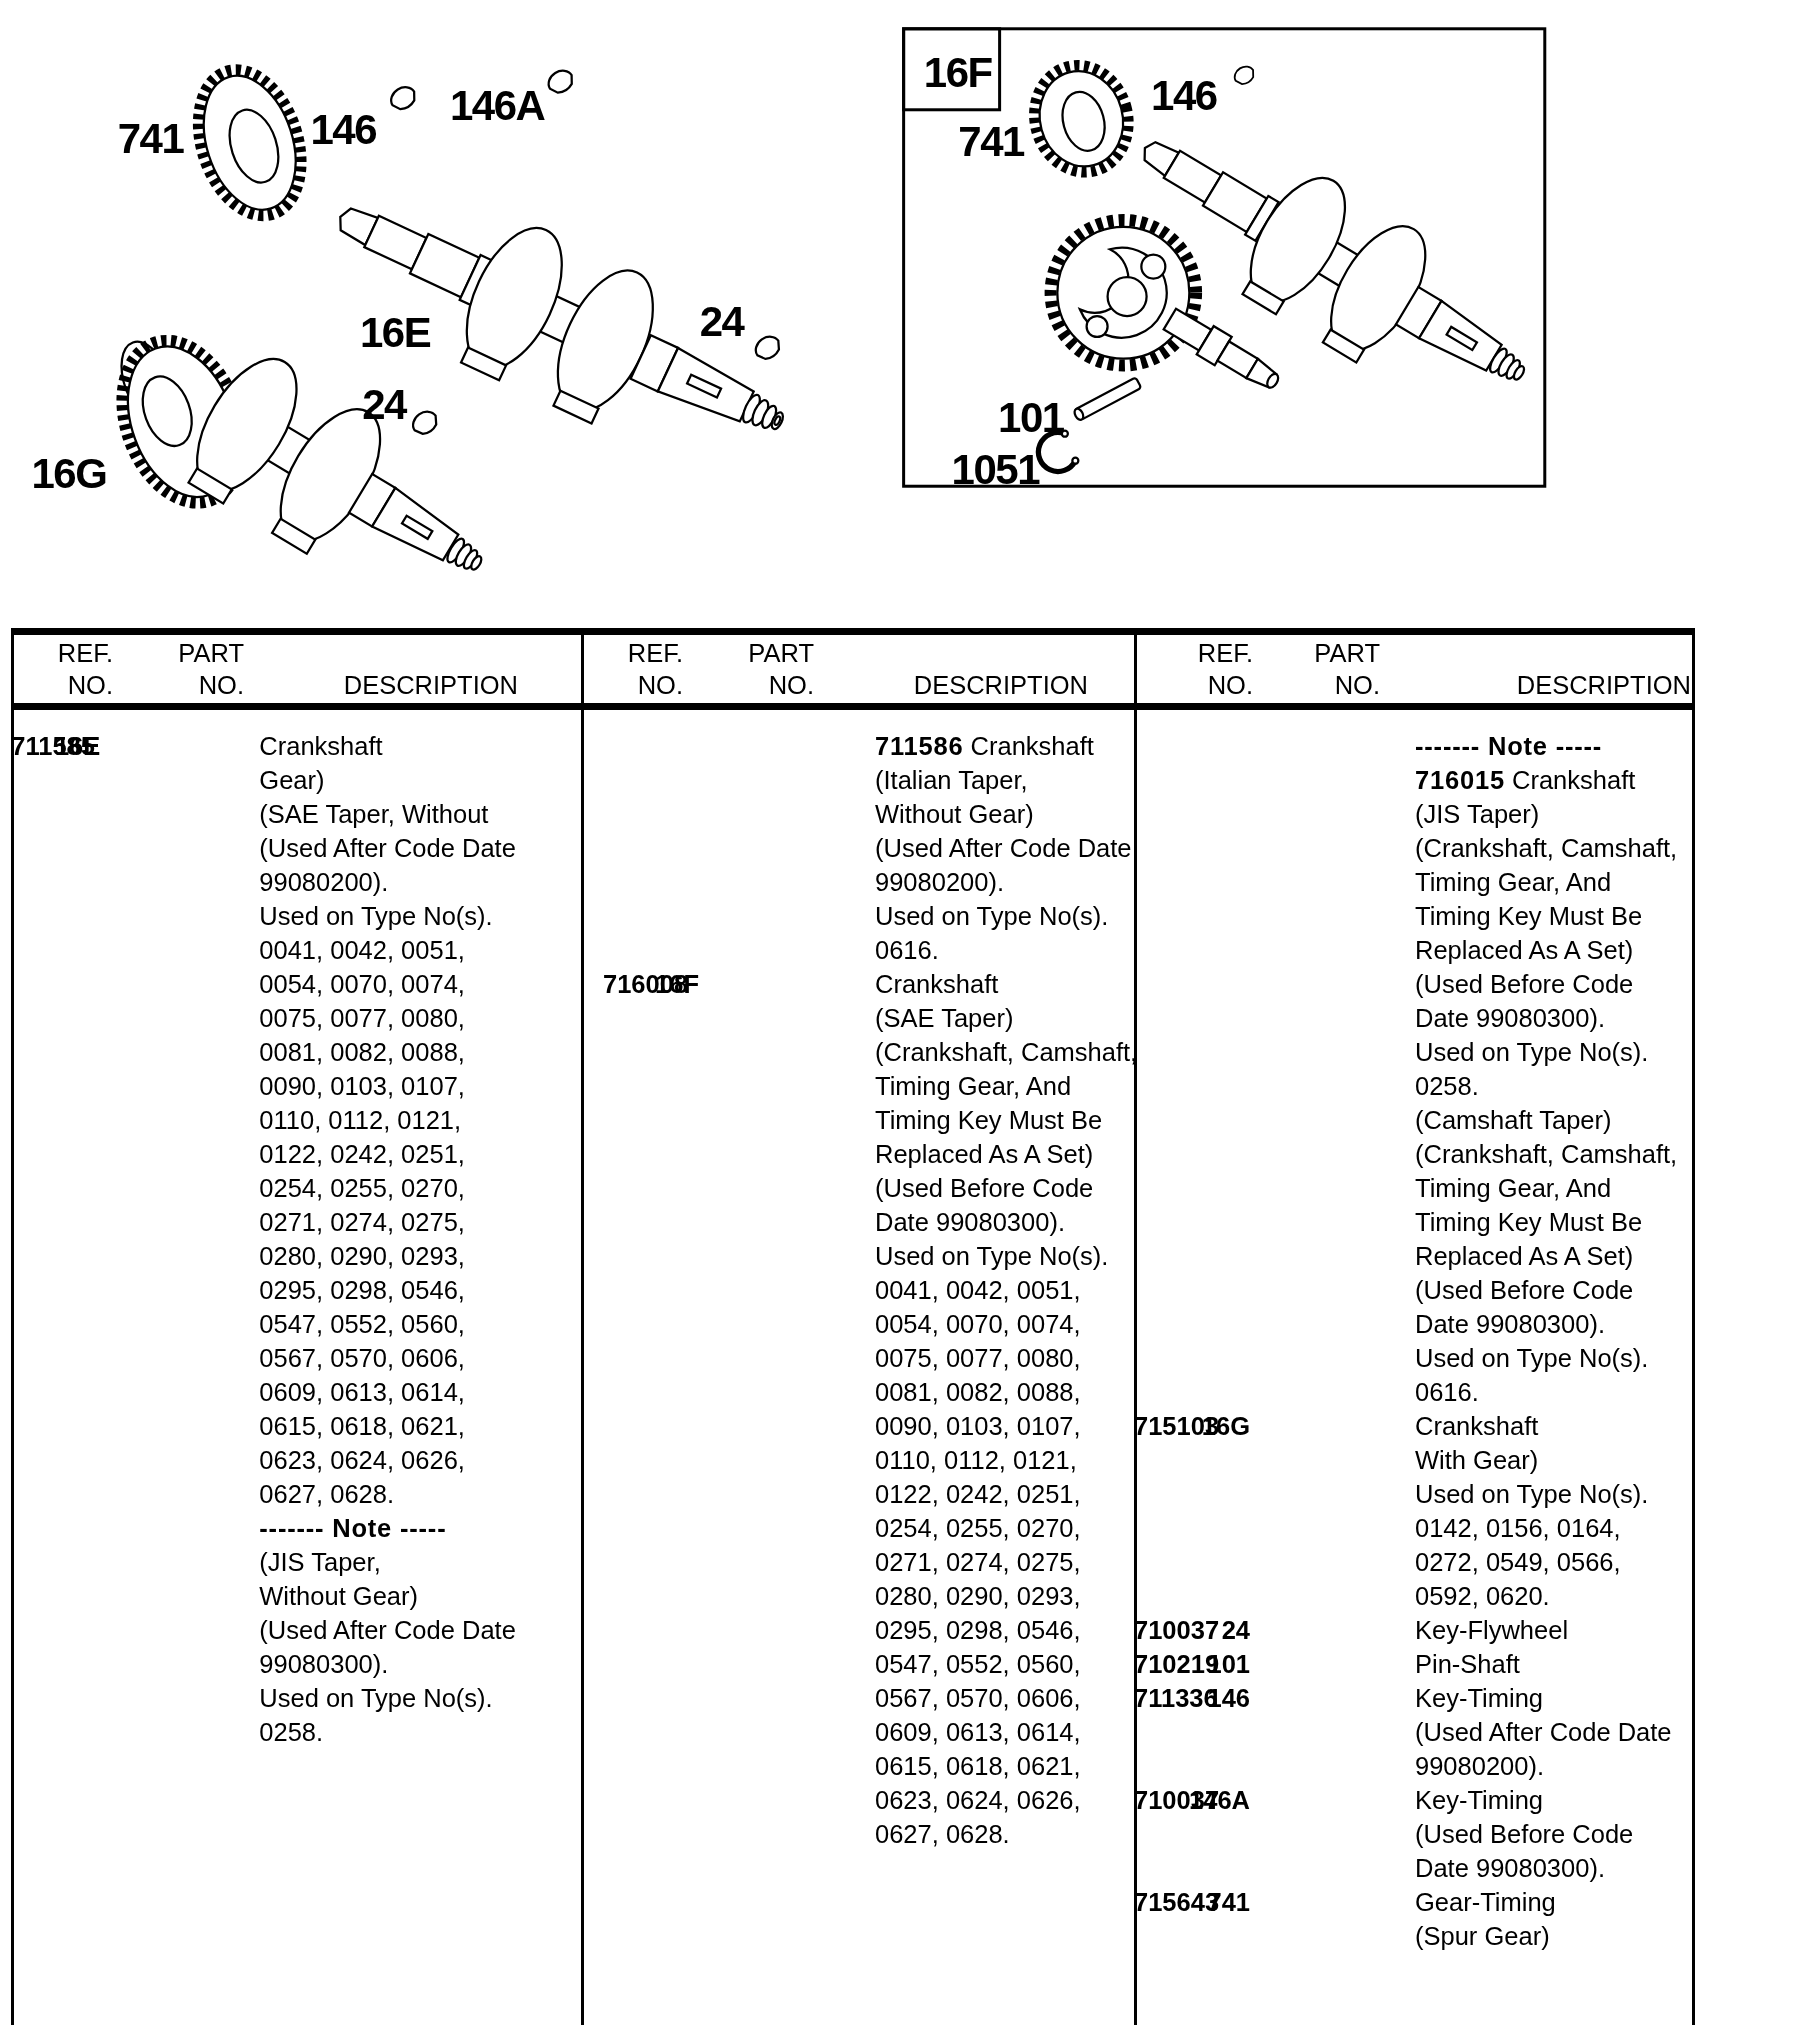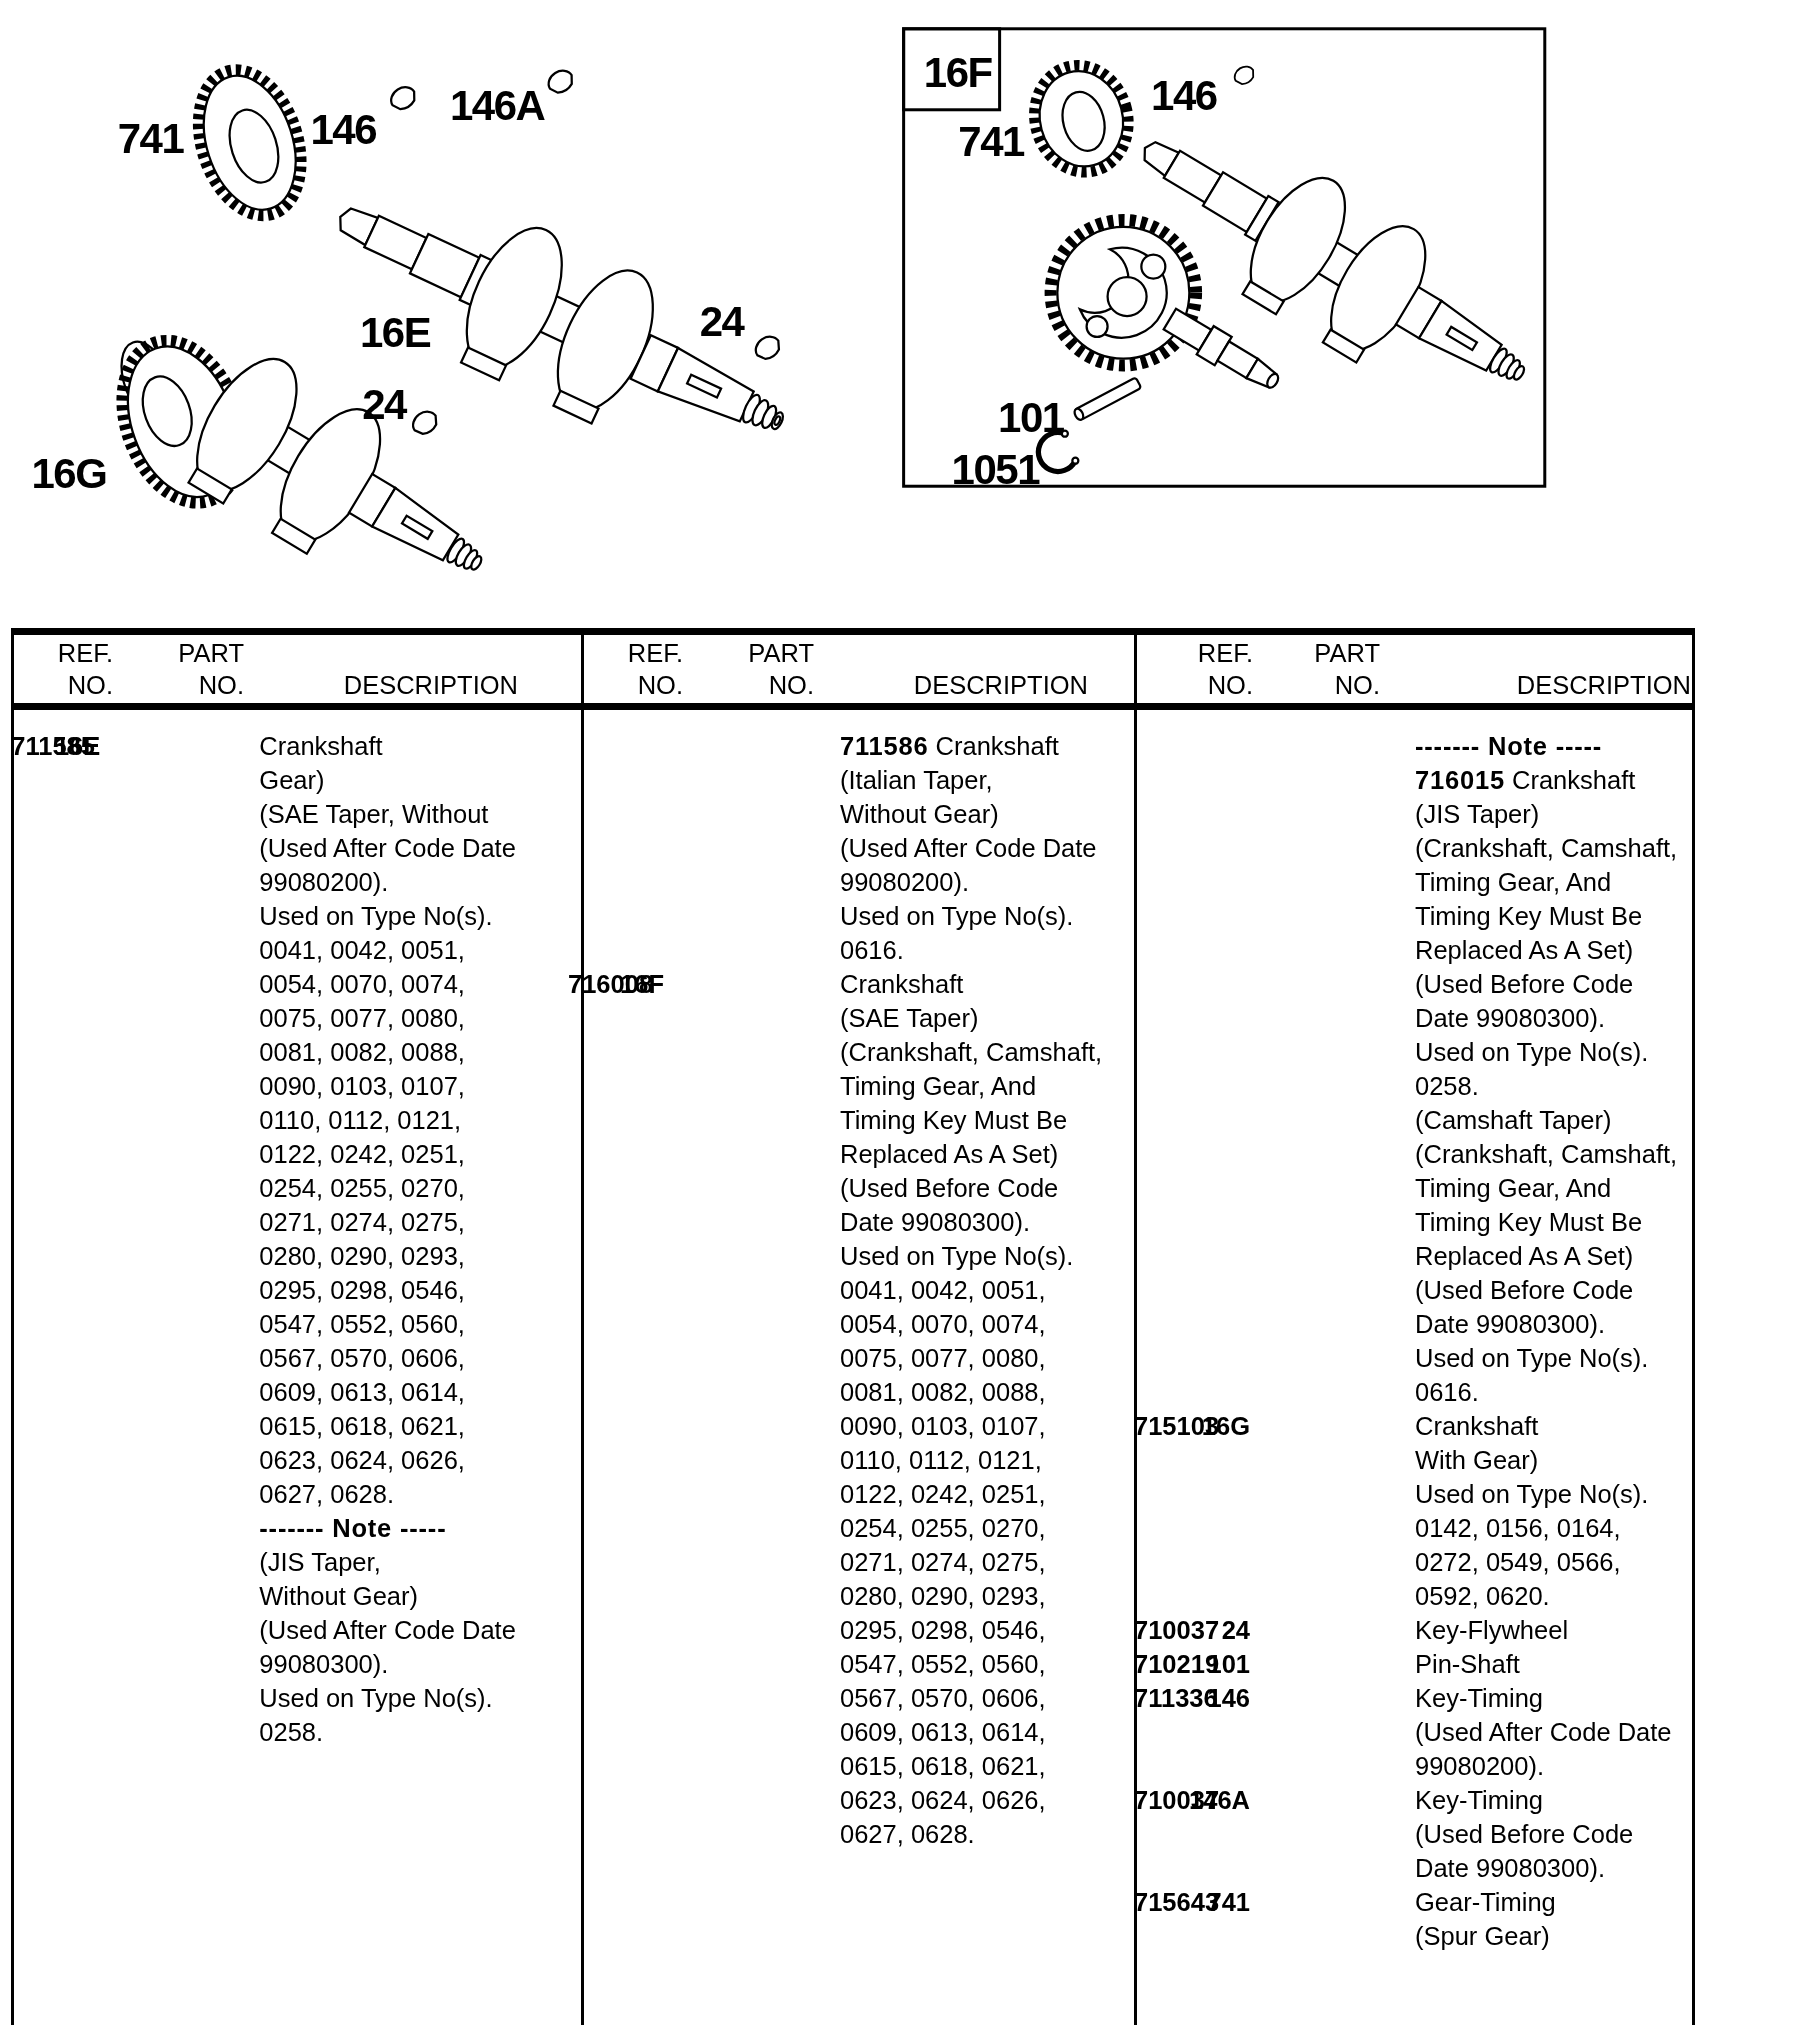--- a/index.html
+++ b/index.html
@@ -17,21 +17,21 @@
   .vline{position:absolute;width:3px;background:#000;top:628px;height:1397px;}
   .hcell{position:absolute;text-align:right;font-size:25.5px;line-height:31.5px;white-space:nowrap;}
   
   .tcol{position:absolute;top:729px;}
   .tline{position:relative;height:34px;line-height:34px;font-size:25.5px;white-space:nowrap;}
   .tline .ref{position:absolute;left:0;width:var(--rw);text-align:right;font-weight:bold;}
   .tline .part{position:absolute;left:0;width:var(--pw);text-align:left;font-weight:bold;}
   .tline .desc{position:absolute;left:var(--dl);}
   .bold{font-weight:bold;letter-spacing:0.8px;}
   #col0{left:11.3px;width:570px;--rw:89px;--pw:230px;--dl:248px;}
-  #col1{left:568px;width:553px;--rw:96px;--pw:237px;--dl:272px;}
+  #col1{left:603px;width:553px;--rw:96px;--pw:237px;--dl:272px;}
   #col2{left:1134px;width:561px;--rw:116px;--pw:261px;--dl:281px;}
 </style>
 </head>
 <body>
 
 <svg id="illustration" width="1811" height="638" viewBox="0 0 2415 850">
 
   <g transform="translate(333,190) rotate(-18)">
     <ellipse class="teeth" rx="64" ry="100" stroke-width="15" stroke-dasharray="7 6"></ellipse>
     <ellipse class="draw" rx="57" ry="92"></ellipse>

